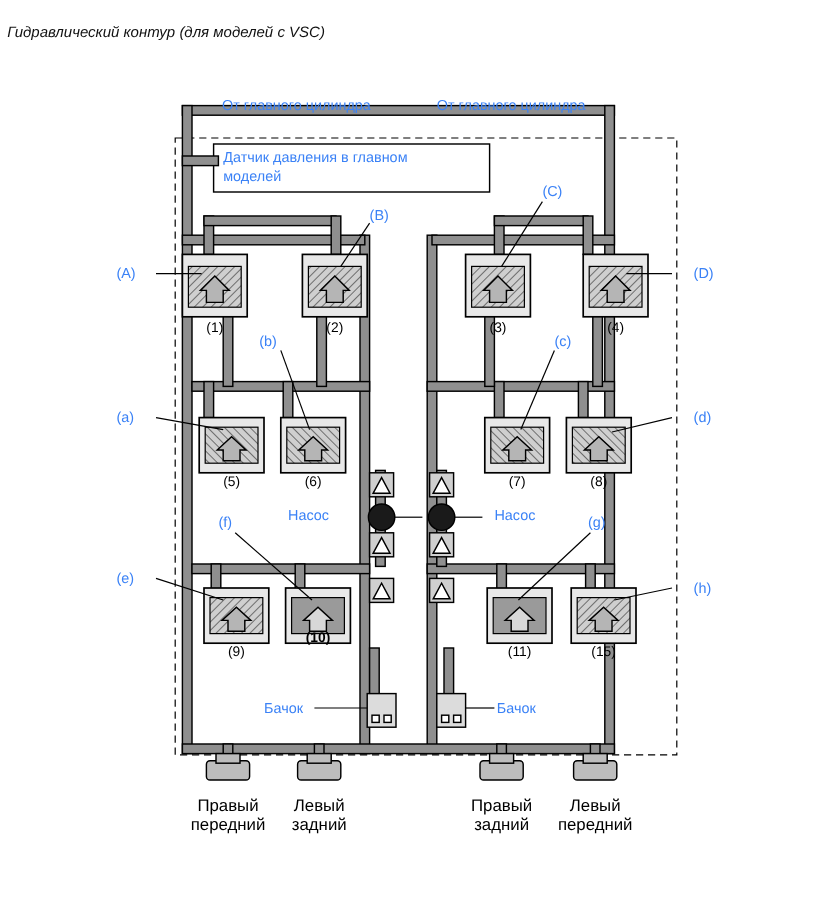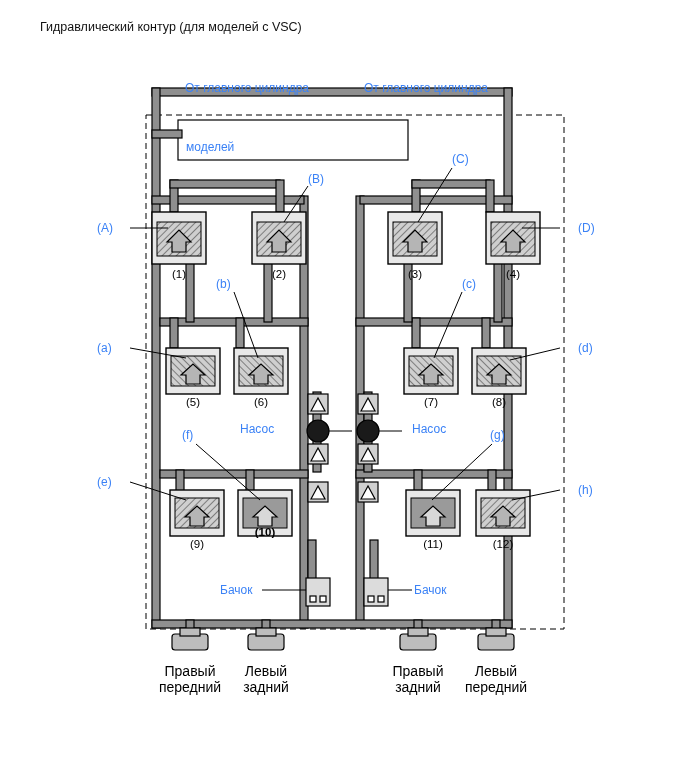--- a/index.html
+++ b/index.html
@@ -1,18 +1,18 @@
 <!DOCTYPE html>
 <html><head>
 <meta charset="utf-8">
 <style>
   html,body{margin:0;padding:0;}
   body{width:691px;height:757px;background:#ffffff;font-family:"Liberation Sans", sans-serif;color:#000;position:relative;overflow:hidden;}
   #root{position:absolute;left:0;top:0;width:691px;height:757px;}
-  .title{position:absolute;left:40px;top:20px;font-size:12.5px;color:#111;white-space:nowrap;}
+  .title{position:absolute;left:6px;top:20px;font-size:12.5px;color:#111;white-space:nowrap;font-style:italic;}
   .lbl{position:absolute;font-size:12px;color:#3b82f6;white-space:nowrap;}
   .ctr{position:absolute;font-size:14px;text-align:center;}
   svg{position:absolute;left:0;top:0;}
   .num{font-size:11.5px;}
 </style>
 </head>
 <body>
 
 <div id="root">
 
@@ -216,20 +216,21 @@
       <line x1="130" y1="482" x2="186" y2="500"></line>
       <line x1="196" y1="444" x2="260" y2="500"></line>
       <line x1="492" y1="444" x2="432" y2="500"></line>
       <line x1="560" y1="490" x2="512" y2="500"></line>
     </g>
   </svg>
 
   <div class="lbl" style="left:185px; top:81px;">От главного цилиндра</div>
   <div class="lbl" style="left:364px; top:81px;">От главного цилиндра</div>
 
+  <div class="lbl" style="left:186px; top:124px;">Датчик давления в главном</div>
   <div class="lbl" style="left:186px; top:140px;">моделей</div>
 
   <div class="lbl" style="left:97px; top:221px;">(A)</div>
   <div class="lbl" style="left:308px; top:172px;">(B)</div>
   <div class="lbl" style="left:452px; top:152px;">(C)</div>
   <div class="lbl" style="left:578px; top:221px;">(D)</div>
 
   <div class="lbl" style="left:97px; top:341px;">(a)</div>
   <div class="lbl" style="left:216px; top:277px;">(b)</div>
   <div class="lbl" style="left:462px; top:277px;">(c)</div>
@@ -246,21 +247,21 @@
   <div class="ctr num" style="left:483px; top:268px; width:60px;">(4)</div>
 
   <div class="ctr num" style="left:163px; top:396px; width:60px;">(5)</div>
   <div class="ctr num" style="left:231px; top:396px; width:60px;">(6)</div>
   <div class="ctr num" style="left:401px; top:396px; width:60px;">(7)</div>
   <div class="ctr num" style="left:469px; top:396px; width:60px;">(8)</div>
 
   <div class="ctr num" style="left:167px; top:538px; width:60px;">(9)</div>
   <div class="ctr num" style="left:235px; top:526px; width:60px;font-weight:bold;">(10)</div>
   <div class="ctr num" style="left:403px; top:538px; width:60px;">(11)</div>
-  <div class="ctr num" style="left:473px; top:538px; width:60px;">(12)</div>
+  <div class="ctr num" style="left:473px; top:538px; width:60px;">(15)</div>
 
   <div class="lbl" style="left:240px; top:422px;">Насос</div>
   <div class="lbl" style="left:412px; top:422px;">Насос</div>
 
   <div class="lbl" style="left:220px; top:583px;">Бачок</div>
   <div class="lbl" style="left:414px; top:583px;">Бачок</div>
 
   <div class="ctr" style="left:150px; top:663px; width:80px;">Правый</div>
   <div class="ctr" style="left:150px; top:679px; width:80px;">передний</div>
 

